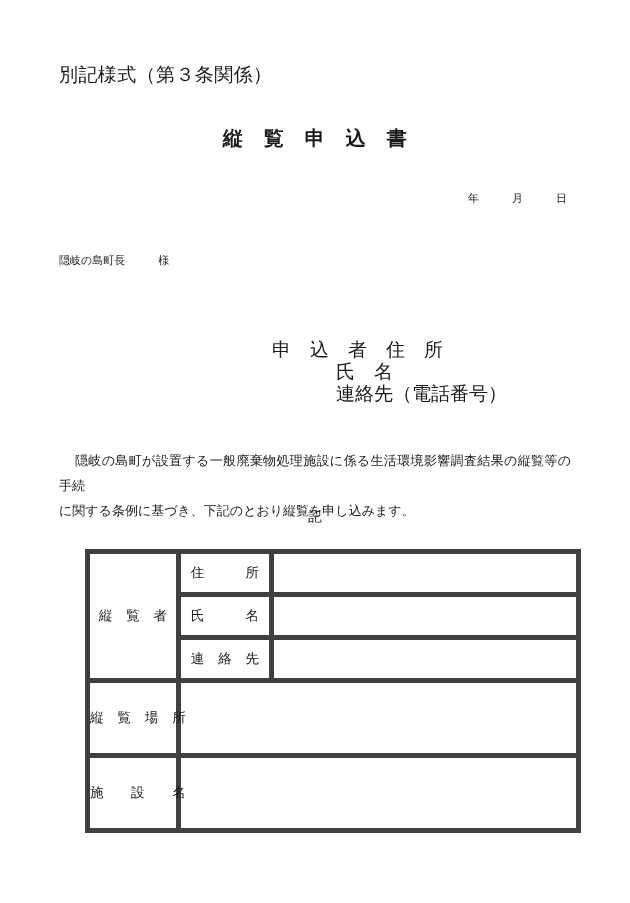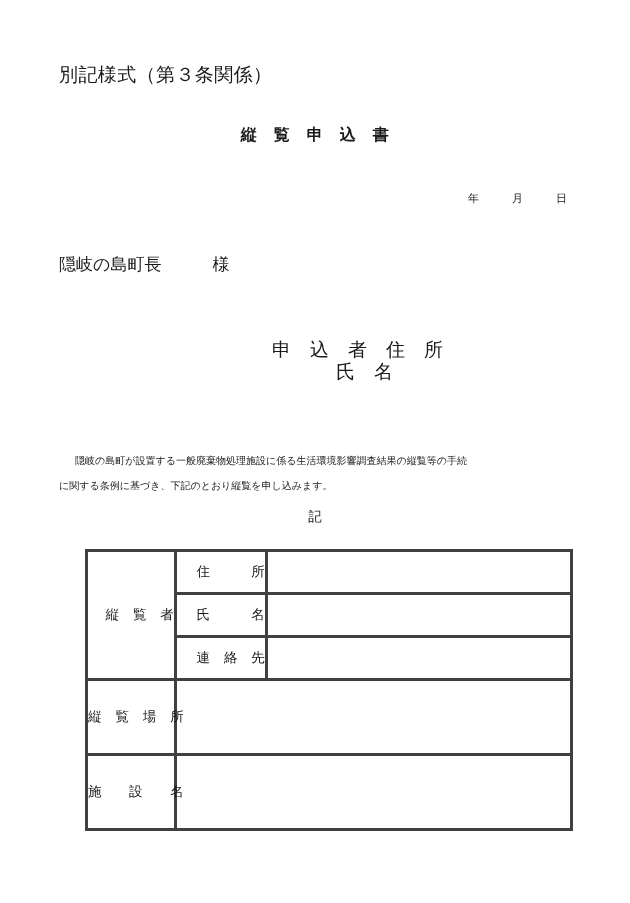--- a/index.html
+++ b/index.html
@@ -29,39 +29,39 @@
     font-size: 19px;
     letter-spacing: 0.4px;
     white-space: pre;
   }
   .doc-title {
     position: absolute;
     left: 0;
     right: 0;
     top: 125px;
     text-align: center;
-    font-size: 16px;
+    font-size: 20px;
     font-weight: bold;
     letter-spacing: 0.5px;
     white-space: pre;
   }
   .date-line {
     position: absolute;
     left: 0;
     right: 63px;
     top: 191px;
     text-align: right;
     font-size: 11px;
     white-space: pre;
   }
   .addressee {
     position: absolute;
     left: 59px;
     top: 253px;
-    font-size: 17px;
+    font-size: 11px;
     white-space: pre;
   }
 
   .applicant-block {
     position: absolute;
     left: 272px;
     top: 339px;
     font-size: 19px;
     line-height: 22px;
   }
@@ -71,21 +71,21 @@
   }
   .applicant-row.indent {
     padding-left: 64px;
   }
 
   .body-text {
     position: absolute;
     left: 59px;
     top: 448px;
     width: 512px;
-    font-size: 10px;
+    font-size: 13px;
     line-height: 25px;
   }
   .body-text p {
     margin: 0;
     text-align: justify;
     text-justify: inter-character;
   }
   .body-text p.first {
     text-indent: 16px;
   }
@@ -103,24 +103,24 @@
   .form-table {
     position: absolute;
     left: 85px;
     top: 549px;
     width: 476px;
     border-collapse: collapse;
     table-layout: fixed;
     font-size: 13.5px;
   }
   .form-table td {
-    border: 3px solid #404040;
+    border: 5px solid #404040;
     padding: 0;
     vertical-align: middle;
-    text-align: right;
+    text-align: center;
     white-space: pre;
   }
   .col-label   { width: 86px; margin-left: 44px; }
   .col-sub     { width: 88px; }
   .col-value   { width: 302px; }
 
   .r-sub { height: 43px; }
   .r-big { height: 75px; }
 
   .cell-label { letter-spacing: 0.2px; }
@@ -135,20 +135,21 @@
 
   <div class="doc-title">縦　覧　申　込　書</div>
 
   <div class="date-line">年　　　月　　　日</div>
 
   <div class="addressee">隠岐の島町長　　　様</div>
 
   <div class="applicant-block">
     <span class="applicant-row">申　込　者　住　所</span>
     <span class="applicant-row indent">氏　名</span>
+    <span class="applicant-row indent">連絡先（電話番号）</span>
   </div>
 
   <div class="body-text">
     <p class="first">隠岐の島町が設置する一般廃棄物処理施設に係る生活環境影響調査結果の縦覧等の手続</p>
     <p>に関する条例に基づき、下記のとおり縦覧を申し込みます。</p>
   </div>
 
   <div class="ki-mark">記</div>
 
   <table class="form-table">

